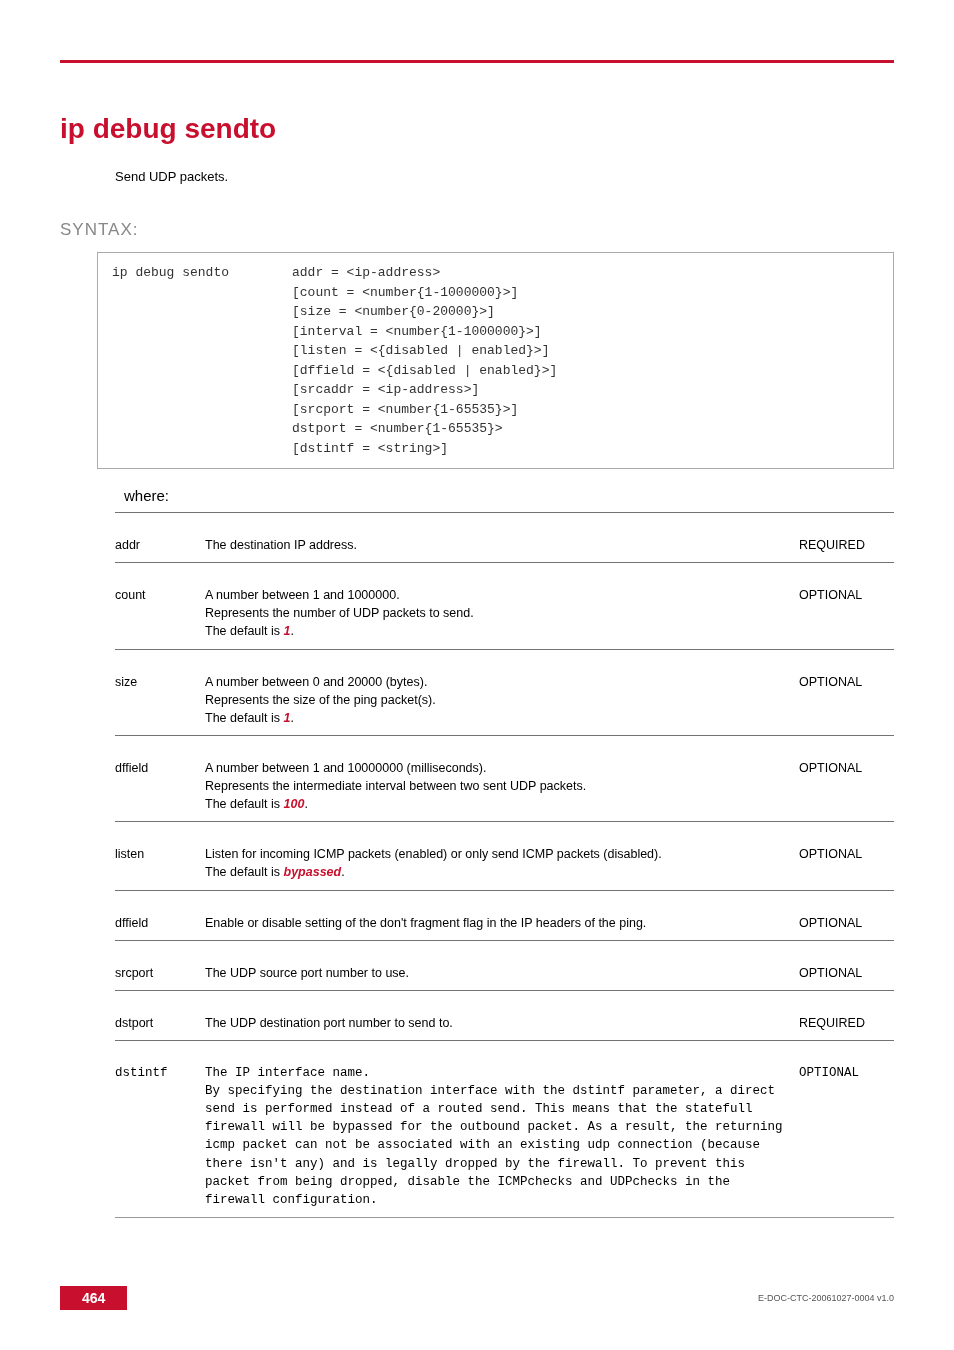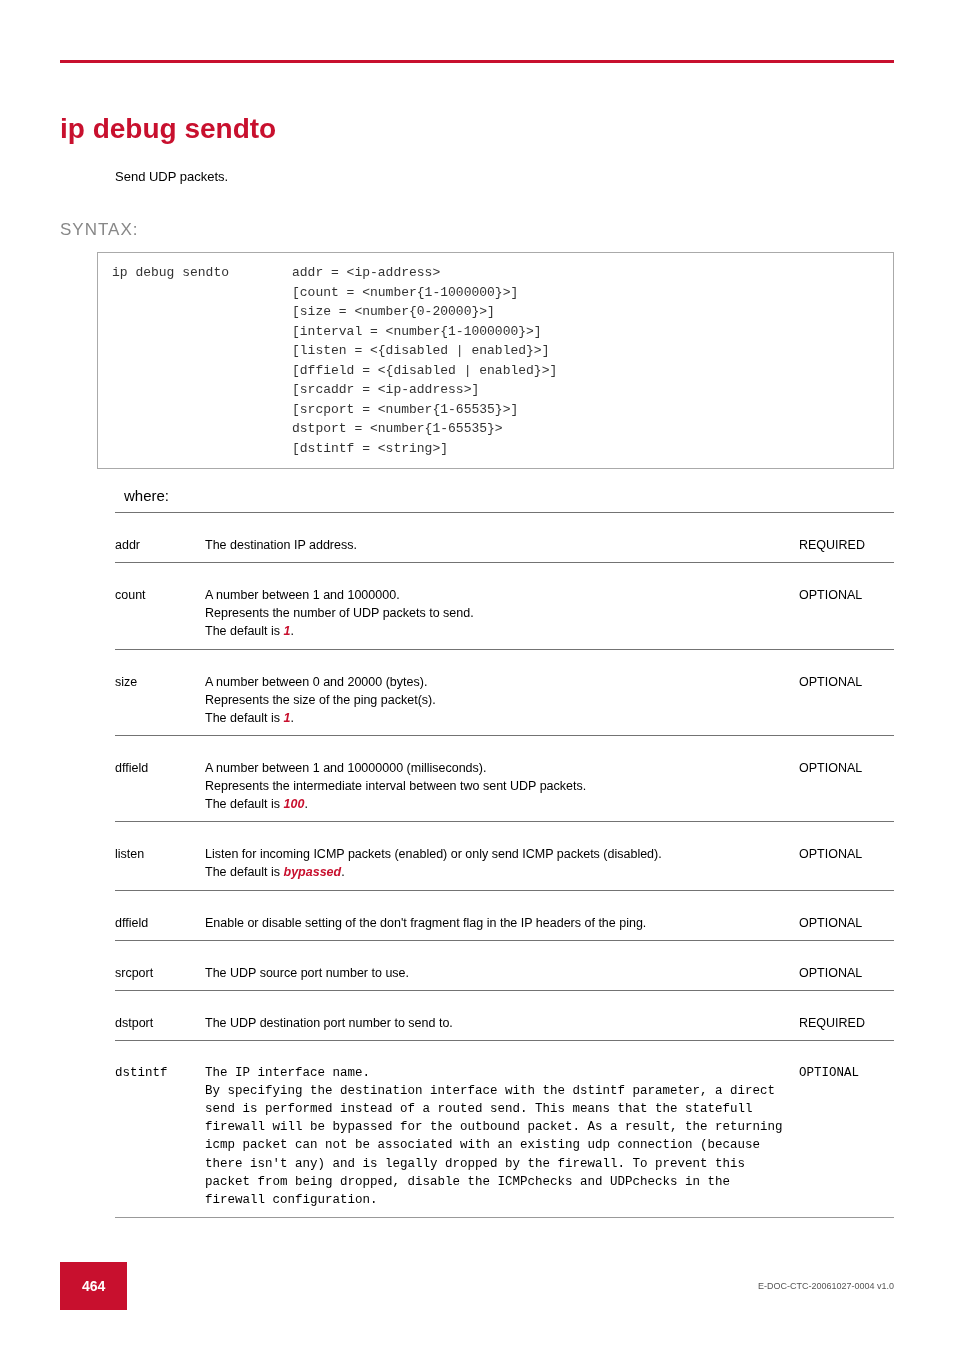--- a/index.html
+++ b/index.html
@@ -92,21 +92,21 @@
     right: 60px;
     display: flex;
     justify-content: space-between;
     align-items: center;
   }
   .page-badge {
     background: #c8102e;
     color: #fff;
     font-weight: bold;
     font-size: 14px;
-    padding: 16px 22px;
+    padding: 4px 22px;
   }
   .doc-id {
     font-size: 9px;
     color: #555;
   }
 </style>
 </head>
 <body>
 
 <div class="page">

